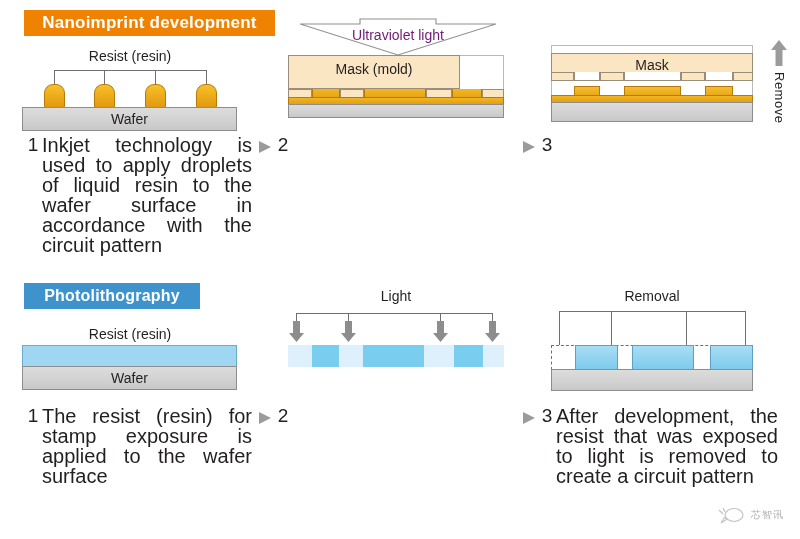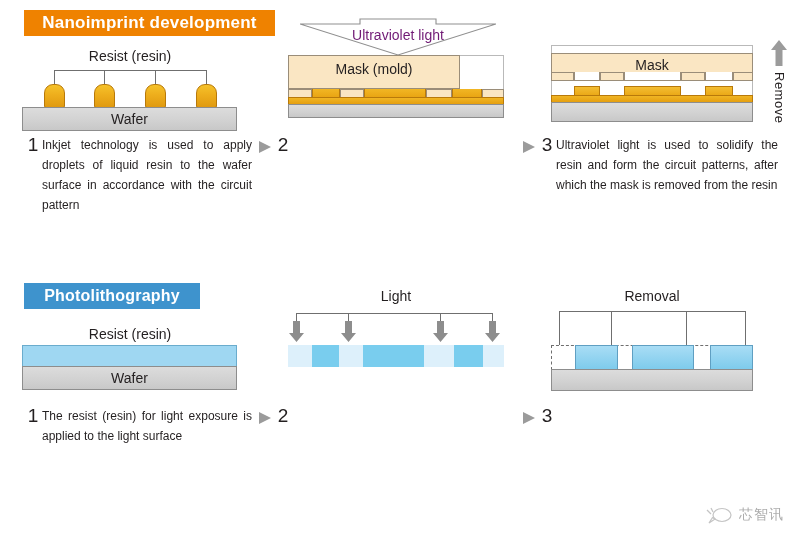--- a/index.html
+++ b/index.html
@@ -170,34 +170,34 @@
     margin-top: 5px;
   }
   .step-num {
     font-size: 19px;
     color: #231f20;
     width: 18px; flex: 0 0 18px;
     text-align: center;
     line-height: 20px;
   }
   .step-body {
-    font-size: 12px;
+    font-size: 20px;
     line-height: 20px;
     color: #231f20;
     text-align: justify;
     text-justify: inter-word;
   }
 
   
   .watermark {
     position: absolute; right: 16px; bottom: 14px;
     display: flex; align-items: center; gap: 6px;
     opacity: .5;
   }
-  .wm-text { font-size: 14px; color: #5a5a5a; letter-spacing: 1px; }
+  .wm-text { font-size: 10px; color: #5a5a5a; letter-spacing: 1px; }
 </style>
 </head>
 <body>
 
 <div class="stage">
 
   <div class="chip chip-nano">Nanoimprint development</div>
 
   <div class="cap" style="left:24px; top:48px; width:212px;">Resist (resin)</div>
 
@@ -281,21 +281,20 @@
     <div class="step-num">2</div>
   </div>
 
   <div class="step" style="left:522px; top:135px; width:256px;">
     <div class="step-tri">
       <svg width="14" height="14" viewBox="0 0 14 14">
           <polygon points="1,1 13,7 1,13" fill="#9b9b9b"></polygon>
         </svg>
     </div>
     <div class="step-num">3</div>
-    <div class="step-body">Ultraviolet light is used to solidify the resin and form the circuit patterns, after which the mask is removed from the resin</div>
   </div>
 
   <div class="chip chip-photo">Photolithography</div>
 
   <div class="cap" style="left:24px; top:326px; width:212px;">Resist (resin)</div>
 
   <div class="resist-bar" style="left:22px; top:345px; width:215px; height:22px;"></div>
   <div class="wafer" style="left:22px; top:366px; width:215px; height:24px;">
     <div class="wafer-label" style="top:3px;">Wafer</div>
   </div>
@@ -346,39 +345,40 @@
   <div class="dashbox" style="left:551px; top:345px; width:202px; height:25px;"></div>
 
   <div class="resist-block" style="left:575px; top:345px; width:43px; height:25px;"></div>
   <div class="resist-block" style="left:632px; top:345px; width:62px; height:25px;"></div>
   <div class="resist-block" style="left:710px; top:345px; width:43px; height:25px;"></div>
 
   <div class="wafer" style="left:551px; top:369px; width:202px; height:22px;"></div>
 
   <div class="step" style="left:24px; top:406px; width:228px;">
     <div class="step-num">1</div>
-    <div class="step-body">The resist (resin) for light exposure is applied to the light surface</div>
+    <div class="step-body">The resist (resin) for stamp exposure is applied to the wafer surface</div>
   </div>
 
   <div class="step" style="left:258px; top:406px; width:244px;">
     <div class="step-tri">
       <svg width="14" height="14" viewBox="0 0 14 14">
           <polygon points="1,1 13,7 1,13" fill="#9b9b9b"></polygon>
         </svg>
     </div>
     <div class="step-num">2</div>
   </div>
 
   <div class="step" style="left:522px; top:406px; width:256px;">
     <div class="step-tri">
       <svg width="14" height="14" viewBox="0 0 14 14">
           <polygon points="1,1 13,7 1,13" fill="#9b9b9b"></polygon>
         </svg>
     </div>
     <div class="step-num">3</div>
+    <div class="step-body">After development, the resist that was exposed to light is removed to create a circuit pattern</div>
   </div>
 
   <div class="watermark">
     <svg width="28" height="20" viewBox="0 0 28 20">
       <ellipse cx="17" cy="10" rx="9" ry="6.5" fill="none" stroke="#8a8a8a" stroke-width="1.2"></ellipse>
       <path d="M10 14 L4 18 L7.5 12.5 Z" fill="none" stroke="#8a8a8a" stroke-width="1.2"></path>
       <path d="M2 5 L6 9" stroke="#8a8a8a" stroke-width="1.2" fill="none"></path>
       <path d="M6 3 L8 7" stroke="#8a8a8a" stroke-width="1.2" fill="none"></path>
     </svg>
     <span class="wm-text">芯智讯</span>

